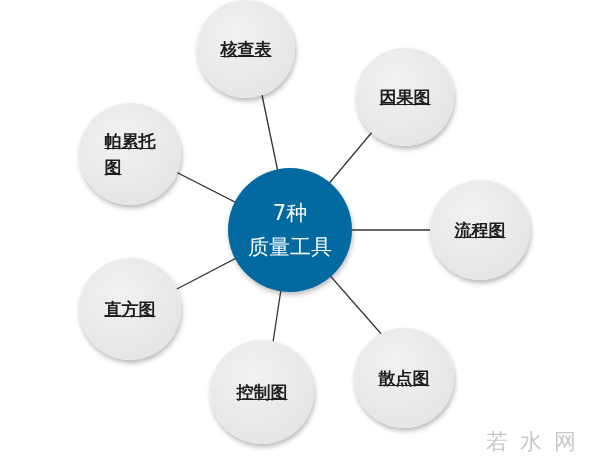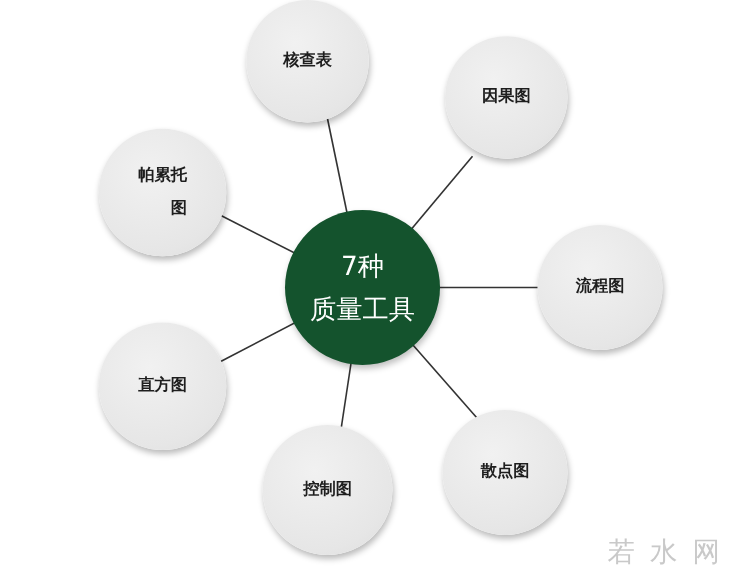--- a/index.html
+++ b/index.html
@@ -4,26 +4,26 @@
   <style>
     html, body { margin: 0; padding: 0; background: #ffffff; }
     body { width: 600px; height: 463px; position: relative; overflow: hidden;
            font-family: "DejaVu Sans", sans-serif; }
     #canvas { position: absolute; left: 0; top: 0; width: 600px; height: 463px; }
     .node {
       position: absolute; border-radius: 50%;
       background: radial-gradient(circle at 40% 35%, #f1f1f1 0%, #e6e6e6 70%, #dcdcdc 100%);
       box-shadow: 1px 3px 5px rgba(0,0,0,0.28);
       display: flex; align-items: center; justify-content: center;
-      text-align: right; color: #1e1e1e; font-size: 13px; line-height: 26px;
-      font-weight: bold; white-space: pre-line;
+      text-align: left; color: #1e1e1e; font-size: 17px; line-height: 26px;
+      font-weight: bold; white-space: pre-line; text-decoration: underline;
     }
     .center {
       position: absolute; border-radius: 50%;
-      background: #14532d;
+      background: #0369a1;
       box-shadow: 1px 3px 5px rgba(0,0,0,0.25);
       display: flex; align-items: center; justify-content: center;
       text-align: center; color: #ffffff; font-size: 21px; line-height: 34px;
       white-space: pre-line;
     }
     .watermark {
       position: absolute; right: 12px; bottom: 6px;
       color: #c9c9c9; font-size: 22px; letter-spacing: 12px;
       font-family: Liberation Sans, sans-serif;
     }
@@ -39,21 +39,21 @@
   <line x1="290" y1="230" x2="270" y2="362" stroke="#333" stroke-width="1.3"></line>
   <line x1="290" y1="230" x2="175" y2="290" stroke="#333" stroke-width="1.3"></line>
   <line x1="290" y1="230" x2="176" y2="172" stroke="#333" stroke-width="1.3"></line>
 </svg>
 
 <div class="center" style="left:228px; top:168px; width:124px; height:124px;">7种
 质量工具</div>
 
 <div class="node" style="left:197px; top:0px; width:98px; height:98px;">核查表</div>
 
-<div class="node" style="left:356px; top:29px; width:98px; height:98px;">因果图</div>
+<div class="node" style="left:356px; top:48px; width:98px; height:98px;">因果图</div>
 
 <div class="node" style="left:430px; top:180px; width:100px; height:100px;">流程图</div>
 
 <div class="node" style="left:354px; top:328px; width:100px; height:100px;">散点图</div>
 
 <div class="node" style="left:210px; top:340px; width:104px; height:104px;">控制图</div>
 
 <div class="node" style="left:79px; top:258px; width:102px; height:102px;">直方图</div>
 
 <div class="node" style="left:79px; top:103px; width:102px; height:102px;">帕累托

